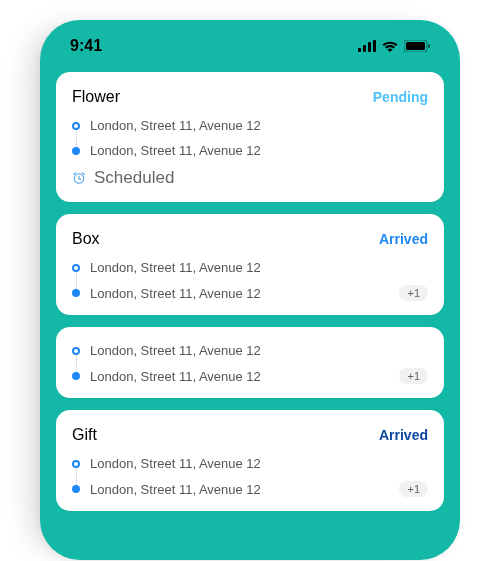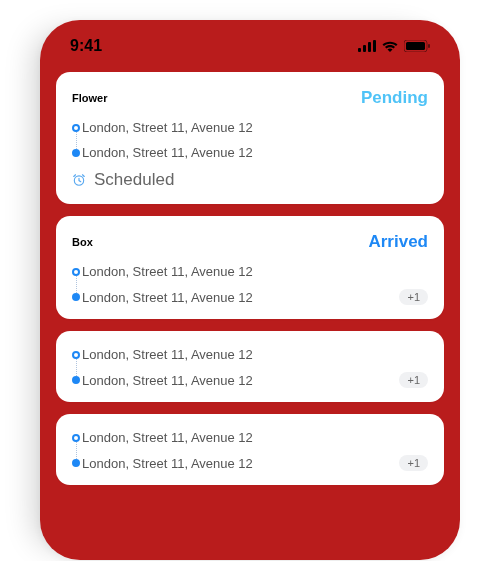--- a/index.html
+++ b/index.html
@@ -6,21 +6,21 @@
     body {
       font-family: -apple-system, BlinkMacSystemFont, 'Segoe UI', sans-serif;
       background: #fff;
       display: flex;
       justify-content: center;
       padding: 20px;
     }
     .phone {
       width: 420px;
       height: 540px;
-      background: #b91c1c;
+      background: #14b8a6;
       border-radius: 40px;
       overflow: hidden;
       box-shadow:
         -18px 0 30px -12px rgba(0,0,0,0.18),
         0 2px 8px rgba(0,0,0,0.05);
       padding: 0 16px;
     }
     .statusbar {
       display: flex;
       justify-content: space-between;
@@ -50,42 +50,42 @@
       padding: 16px 16px 14px 16px;
       box-shadow: 0 1px 2px rgba(0,0,0,0.03);
     }
     .card-header {
       display: flex;
       justify-content: space-between;
       align-items: center;
       margin-bottom: 12px;
     }
     .card-title {
-      font-size: 11px;
-      font-weight: 700;
+      font-size: 16px;
+      font-weight: 400;
       color: #000;
     }
     .status-badge {
-      font-size: 17px;
+      font-size: 14px;
       font-weight: 700;
     }
     .status-pending { color: #4fc3f7; }
     .status-assigned { color: #1e88f5; }
     .status-start { color: #0d47a1; font-weight: 800; }
     .status-arrived { color: #0d47a1; font-weight: 800; }
     .stops {
       display: flex;
       flex-direction: column;
       gap: 10px;
       position: relative;
     }
     .stop {
       display: flex;
       align-items: center;
-      gap: 2px;
+      gap: 10px;
       position: relative;
     }
     .dot {
       width: 8px;
       height: 8px;
       border-radius: 50%;
       border: 2px solid #1e88f5;
       background: #fff;
       flex-shrink: 0;
       z-index: 1;
@@ -205,20 +205,24 @@
             <span class="stop-label">London, Street 11, Avenue 12</span>
           </div>
           <div class="stop">
             <span class="dot filled"></span>
             <span class="stop-label">London, Street 11, Avenue 12</span>
             <span class="extra-count">+1</span>
           </div>
         </div>
       </div>
       <div class="card">
+        <div class="card-header">
+          <span class="card-title">Gift</span>
+          <span class="status-badge status-arrived">Arrived</span>
+        </div>
         <div class="stops">
           <div class="stop">
             <span class="dot"></span>
             <span class="connector"></span>
             <span class="stop-label">London, Street 11, Avenue 12</span>
           </div>
           <div class="stop">
             <span class="dot filled"></span>
             <span class="stop-label">London, Street 11, Avenue 12</span>
             <span class="extra-count">+1</span>

